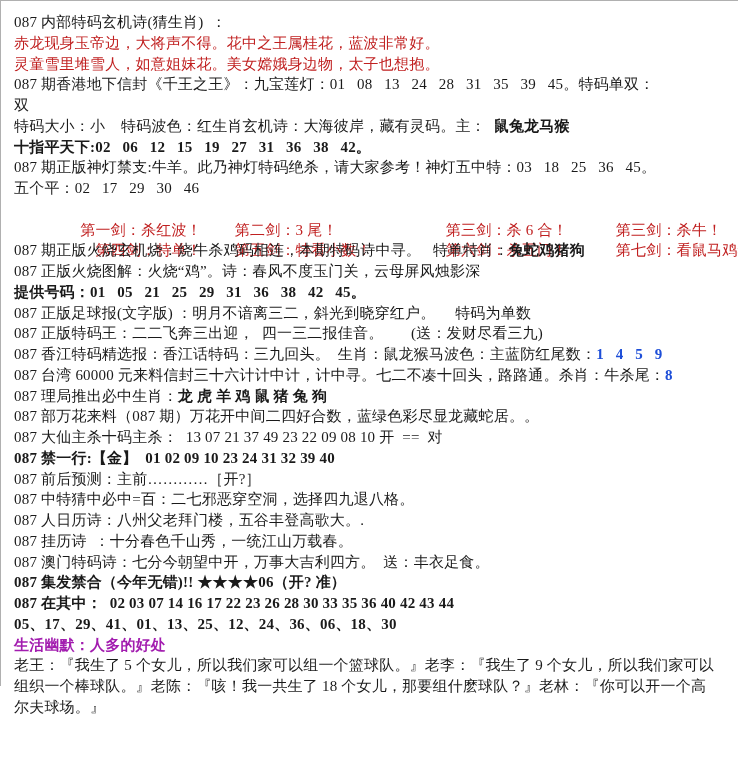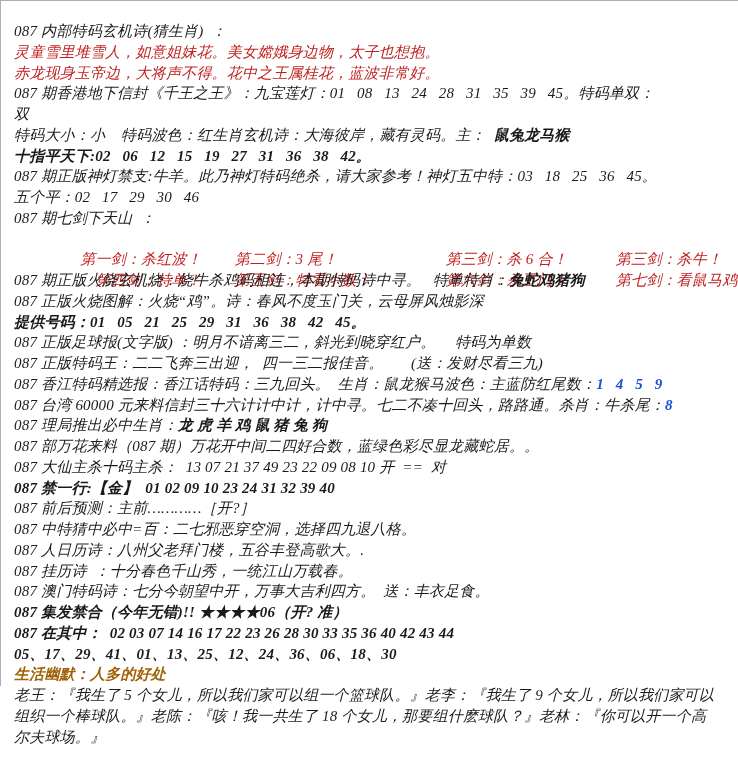--- a/index.html
+++ b/index.html
@@ -3,50 +3,48 @@
 <meta charset="utf-8">
 <style>
   html,body{margin:0;padding:0;}
   body{
     width:738px;height:780px;overflow:hidden;background:#ffffff;
     font-family:"Liberation Serif","DejaVu Serif",serif;
   }
   .sheet{
     width:738px;height:686px;box-sizing:border-box;
     border-top:1px solid #b0b0b0;border-left:1px solid #b0b0b0;
-    padding:20px 2px 0 13px;
-    font-style:italic;
+    padding:11px 2px 0 13px;
   }
   .ln{
     white-space:pre;font-size:15px;line-height:20.75px;height:20.75px;
     color:#1a1a1a;letter-spacing:0.2px;
   }
   .bold{font-weight:bold;}
   .red{color:#c02020;}
-  .green{color:#a16207;font-weight:bold;}
+  .green{color:#a21caf;font-weight:bold;}
   .blue{color:#1d4ed8;font-weight:bold;}
   .col{display:inline-block;white-space:pre;}
   .c1{width:172px;text-align:right;}
   .c2{width:200px;margin-left:33px;}
   .c3{width:170px;margin-left:11px;}
 </style>
 </head>
 <body>
 
 <div class="sheet">
   <div class="ln"><span>087 内部特码玄机诗(猜生肖)  ：</span></div>
+  <div class="ln red"><span>赤龙现身玉帝边，大将声不得。花中之王属桂花，蓝波非常好。</span></div>
   <div class="ln red"><span>灵童雪里堆雪人，如意姐妹花。美女嫦娥身边物，太子也想抱。</span></div>
-  <div class="ln red"><span>赤龙现身玉帝边，大将声不得。花中之王属桂花，蓝波非常好。</span></div>
   <div class="ln"><span>087 期香港地下信封《千王之王》：九宝莲灯：01   08   13   24   28   31   35   39   45。特码单双：</span></div>
   <div class="ln"><span>双</span></div>
   <div class="ln"><span>特码大小：小    特码波色：红生肖玄机诗：大海彼岸，藏有灵码。主：  </span><span class="bold">鼠兔龙马猴</span></div>
   <div class="ln bold"><span>十指平天下:02   06   12   15   19   27   31   36   38   42。</span></div>
   <div class="ln"><span>087 期正版神灯禁支:牛羊。此乃神灯特码绝杀，请大家参考！神灯五中特：03   18   25   36   45。</span></div>
   <div class="ln"><span>五个平：02   17   29   30   46</span></div>
-  <div class="ln"><span>087 期七剑下天山  ：</span></div>
   <div class="ln">
     <span class="col c1 red">第一剑：杀红波！</span><span class="col c2 red">第二剑：3 尾！</span><span class="col c3 red">第三剑：杀 6 合！</span><span class="col red">第三剑：杀牛！</span>
   </div>
   <div class="ln">
     <span class="col c1 red">第四剑：特单！</span><span class="col c2 red">第五剑：特看小数！</span><span class="col c3 red">第六剑：杀五门！</span><span class="col red">第七剑：看鼠马鸡猪</span>
   </div>
   <div class="ln"><span>087 期正版火烧玄机烧：烧牛杀鸡码相连，本期特码诗中寻。   特单特肖：</span><span class="bold">兔蛇鸡猪狗</span></div>
   <div class="ln"><span>087 正版火烧图解：火烧“鸡”。诗：春风不度玉门关，云母屏风烛影深</span></div>
   <div class="ln bold"><span>提供号码：01   05   21   25   29   31   36   38   42   45。</span></div>
   <div class="ln"><span>087 正版足球报(文字版) ：明月不谙离三二，斜光到晓穿红户。     特码为单数</span></div>

